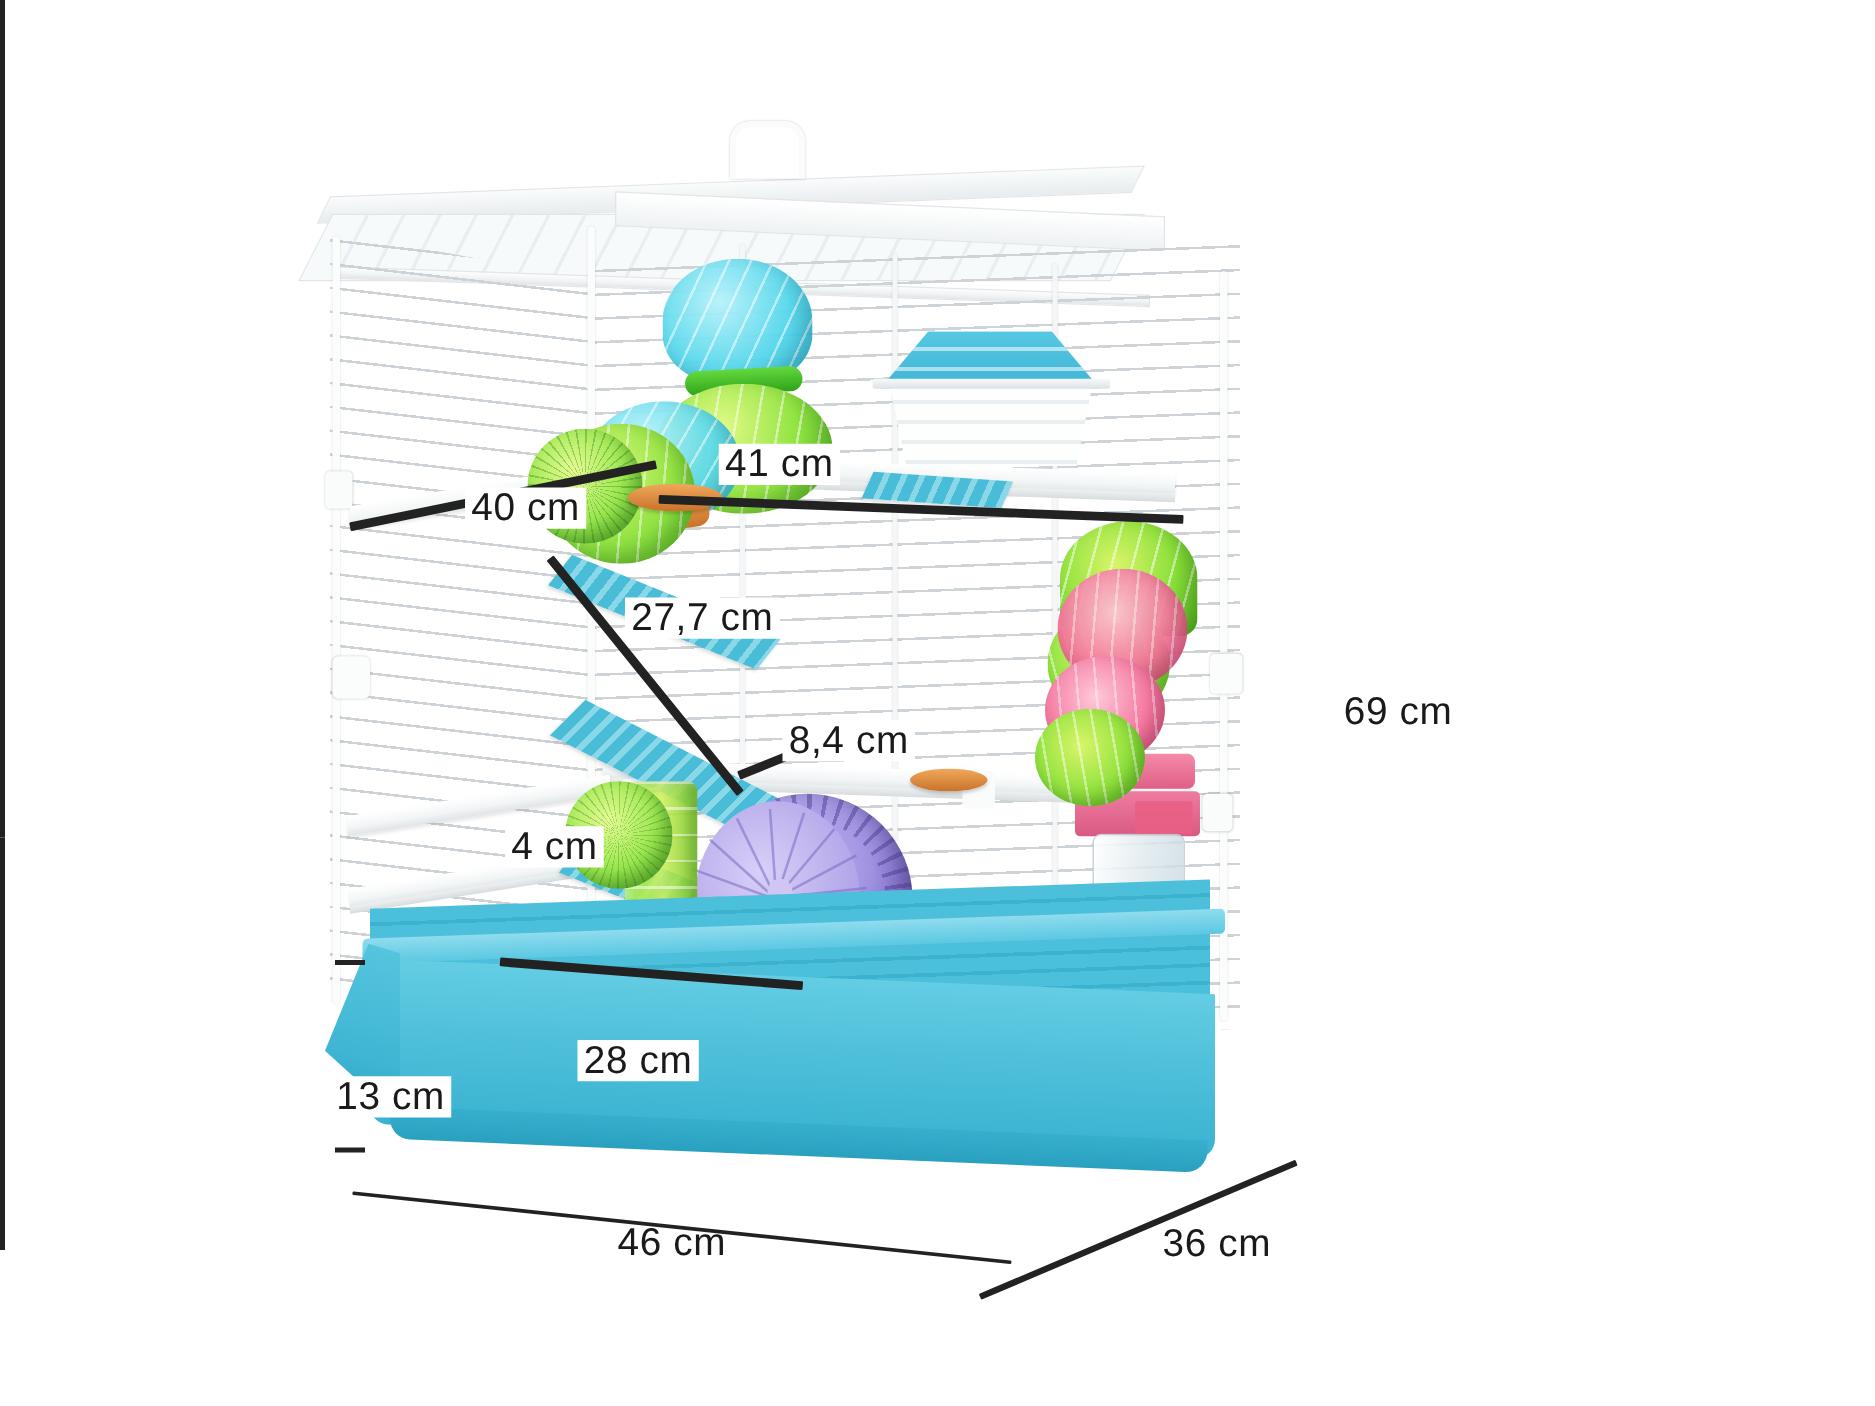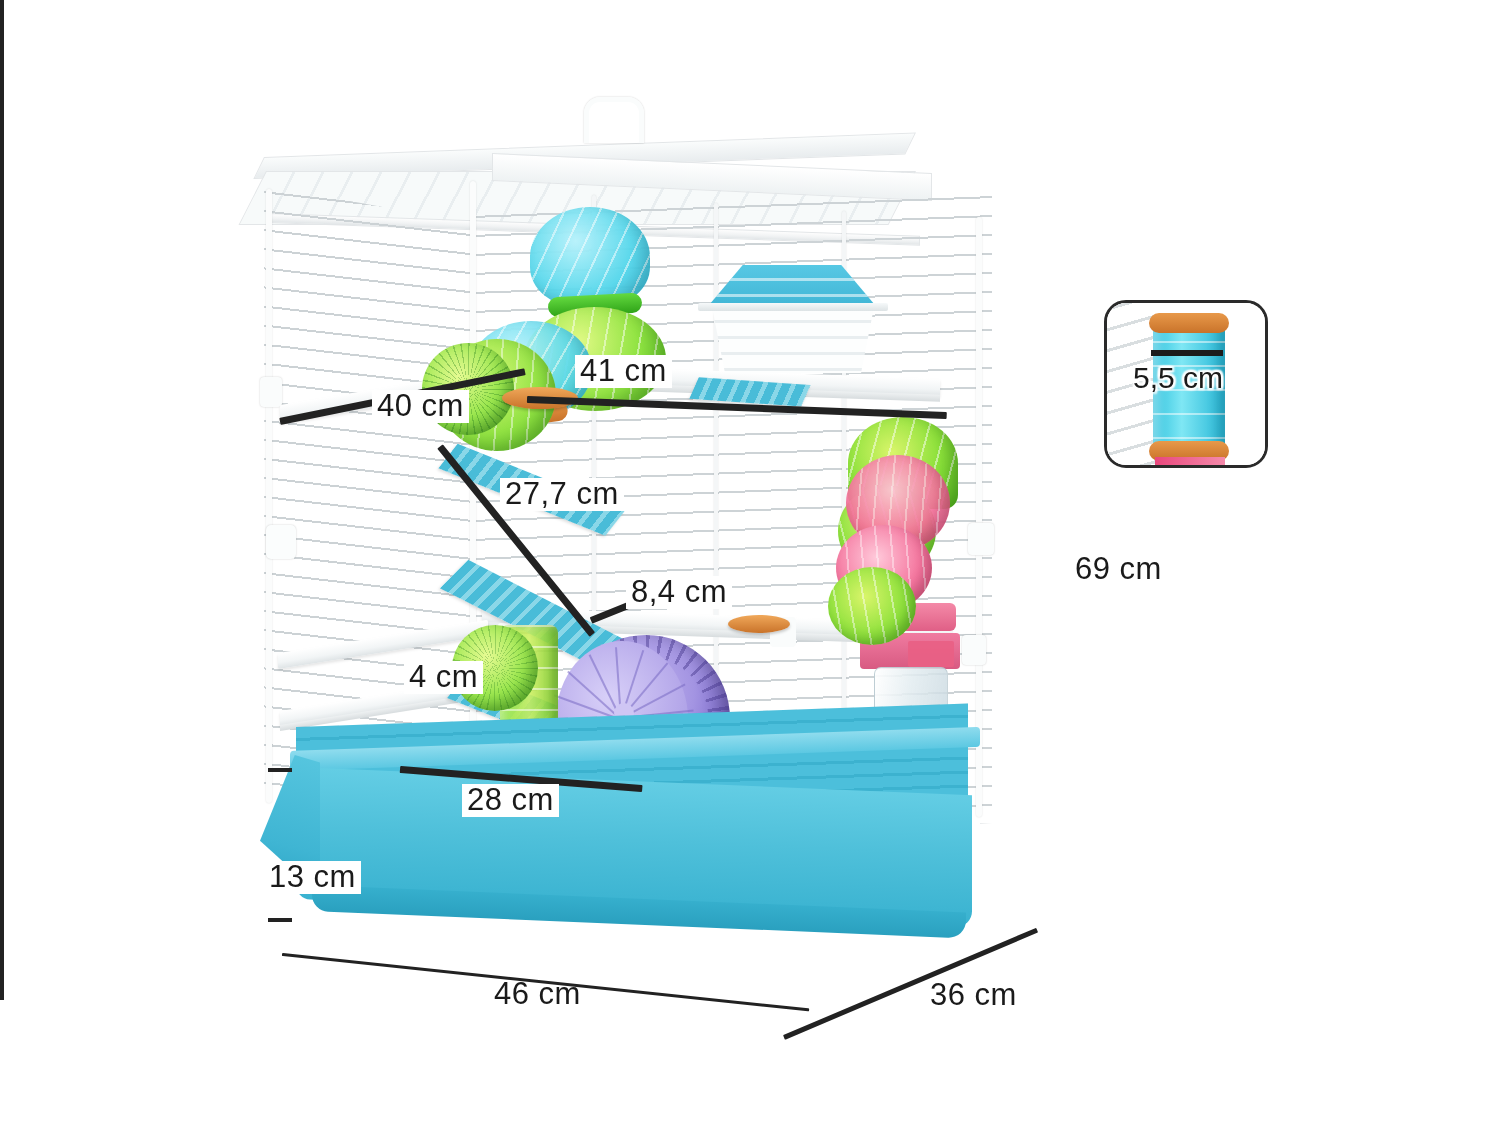--- a/index.html
+++ b/index.html
@@ -413,54 +413,33 @@
   <div class="dim-line dim-thick" style="left:440px; top:443px; width:242px; transform:rotate(51deg);"></div>
   <div class="dim-label" style="left:500px; top:478px;">27,7 cm</div>
 
   <div class="dim-line dim-thick" style="left:591px; top:617px; width:82px; transform:rotate(-22deg);"></div>
   <div class="dim-label" style="left:626px; top:576px;">8,4 cm</div>
 
   <div class="dim-vert" style="left:399px; top:622px; height:168px;"></div>
   <div class="dim-label" style="left:404px; top:661px;">4 cm</div>
 
   <div class="dim-line dim-thick" style="left:400px; top:766px; width:243px; transform:rotate(4.5deg);"></div>
-  <div class="dim-label" style="left:462px; top:784px;">28 cm</div>
+  <div class="dim-label" style="left:462px; top:832px;">28 cm</div>
 
   <div class="dim-vert" style="left:278px; top:770px; height:56px;"></div>
   <div class="dim-vert" style="left:278px; top:866px; height:56px;"></div>
   <div class="tick" style="left:268px; top:768px; width:24px; height:4px;"></div>
   <div class="tick" style="left:268px; top:918px; width:24px; height:4px;"></div>
   <div class="dim-label" style="left:264px; top:832px;margin-top:29px;">13 cm</div>
 
   <div class="dim-line dim-thin" style="left:282px; top:953px; width:530px; transform:rotate(6.0deg);"></div>
   <div class="dim-label plain" style="left:489px; top:978px;">46 cm</div>
 
   <div class="dim-line dim-med" style="left:784px; top:1035px; width:275px; transform:rotate(-23deg);"></div>
   <div class="dim-label plain" style="left:925px; top:979px;">36 cm</div>
 
   <div class="dim-vert" style="left:1064px; top:148px; height:390px;"></div>
   <div class="dim-vert" style="left:1064px; top:592px; height:330px;"></div>
   <div class="dim-label plain" style="left:1070px; top:553px;">69 cm</div>
 
 
-  <div class="callout" style="left:1104px; top:300px; width:164px; height:168px;">
-    <div class="callout-inner" style="background:#ffffff;"></div>
-
-    <div class="abs" style="left:0; top:0; width:54px; height:168px;
-                background:repeating-linear-gradient(-16deg,
-                  rgba(255,255,255,0) 0 9px,
-                  #d9dee0 9px 12px,
-                  rgba(255,255,255,0) 12px 20px);"></div>
-
-    <div class="abs" style="left:46px; top:14px; width:72px; height:140px;
-                background-image:
-                  repeating-linear-gradient(180deg, rgba(255,255,255,.5) 0 2px, rgba(255,255,255,0) 2px 24px),
-                  linear-gradient(90deg,#2fc2de 0%, #7fe7f4 40%, #25b6d6 100%);
-                box-shadow: inset 6px 0 10px rgba(255,255,255,.4), inset -7px 0 12px rgba(0,0,0,.16);"></div>
-    <div class="ring ring-orange" style="left:42px; top:10px; width:80px; height:20px;"></div>
-    <div class="ring ring-orange" style="left:42px; top:138px; width:80px; height:20px;"></div>
-    <div class="abs" style="left:48px; top:154px; width:70px; height:16px;
-                background:linear-gradient(90deg,#e8477c,#f58aab);"></div>
-    <div class="callout-tickbar" style="left:44px; top:47px; width:72px; height:6px;"></div>
-    <div class="callout-label" style="left:26px; top:58px;">5,5 cm</div>
-  </div>
 
 </div>
 
 </body></html>

